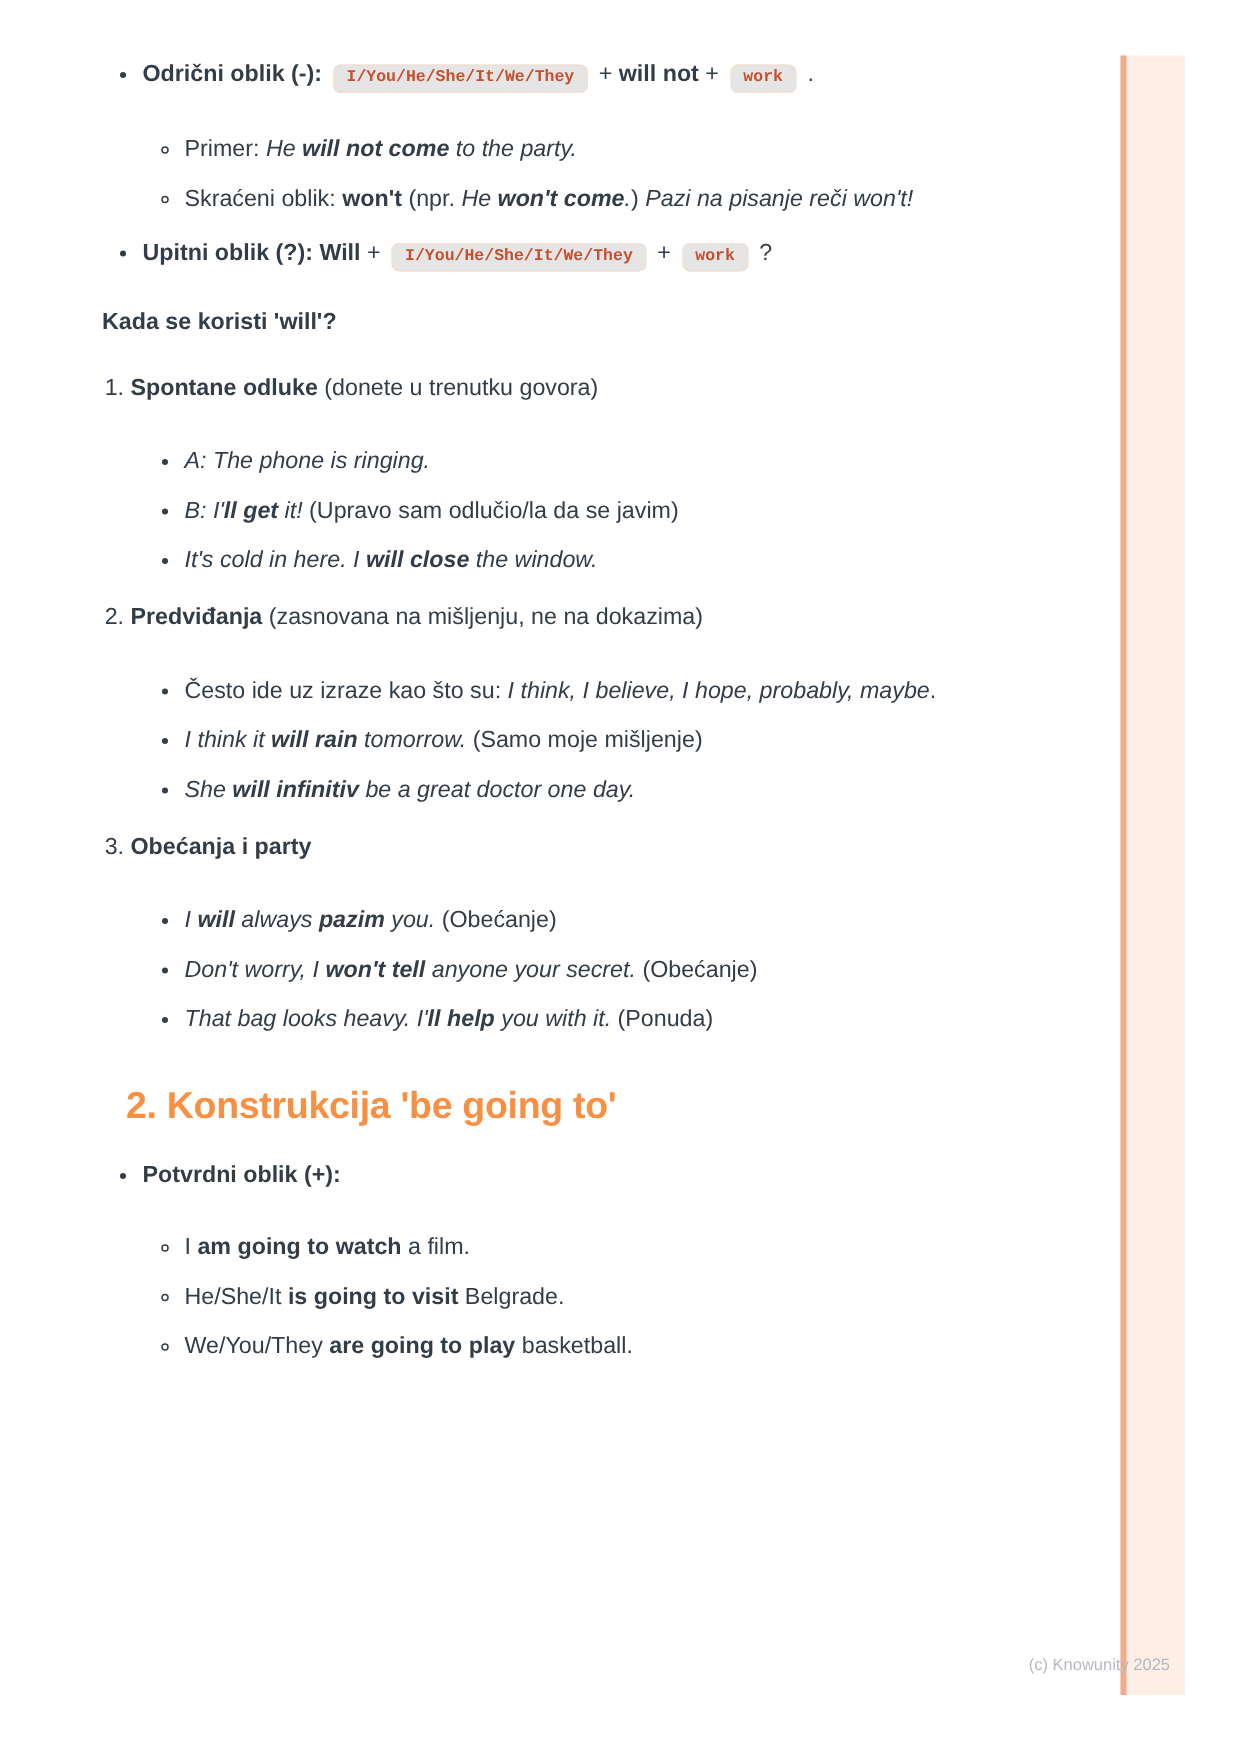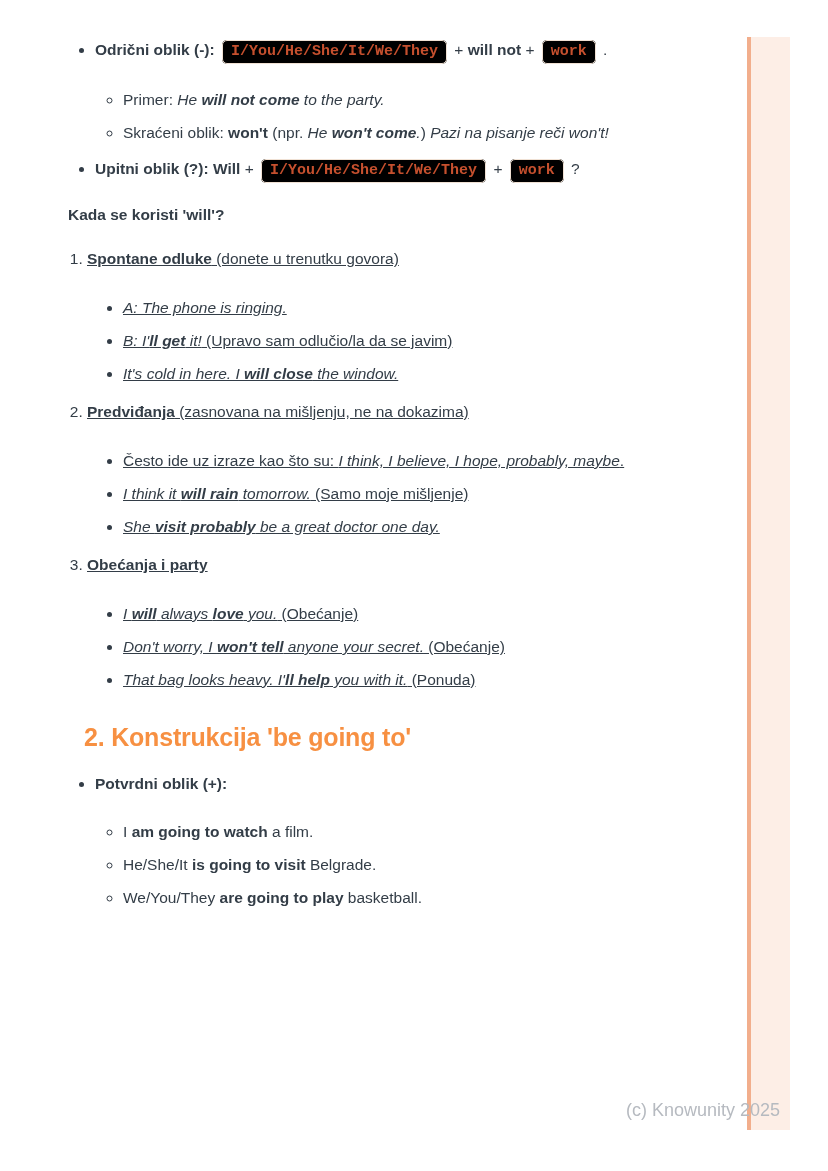--- a/index.html
+++ b/index.html
@@ -31,47 +31,47 @@
     margin: 28px 16px 17px;
     letter-spacing: -0.2px;
   }
   .doc ul, .doc ol { margin: 16px 0; }
   .doc > ul:first-child { margin-top: 0; }
   .doc > ul { padding-left: 27px; list-style-type: disc; }
   .doc ul ul { list-style-type: circle; margin: 20px 0 8px; padding-left: 28px; }
   .doc ol { padding-left: 19px; list-style-type: decimal; margin: 16px 0; }
   .doc ol ul { list-style-type: disc; margin: 21px 0 10px; padding-left: 36px; }
   .doc li { margin: 5px 0; }
-  .doc ol > li { margin: 6px 0; text-decoration: underline; }
+  .doc ol > li { margin: 6px 0; }
   code.code-chip {
     font-family: "Liberation Mono", "DejaVu Sans Mono", monospace;
     font-weight: 700;
-    font-size: 15px;
+    font-size: 11px;
     color: #c6502e;
-    background: #000000;
+    background: #e5e5e5;
     border: 1px solid #f0e1d4;
     border-radius: 5px;
     padding: 2px 8px 3px;
     margin: 0 3px;
     white-space: nowrap;
   }
   .stripe {
     position: absolute;
     left: 747px; top: 37px;
     width: 43px; height: 1093px;
     background: #fdeee6;
     border-left: 4px solid #f2ae8c;
     z-index: 1;
   }
   .footer {
     position: absolute;
     top: 1102px; left: 0;
     width: 780px;
     text-align: right;
-    font-size: 18px;
+    font-size: 11px;
     line-height: 16px;
     color: #b6bac0;
     z-index: 2;
   }
 </style>
 </head>
 <body>
 
 <div class="stripe"></div>
 
@@ -86,24 +86,24 @@
     <p><span class="b">Kada se koristi 'will'?</span></p>
     <ol>
       <li><span class="b">Spontane odluke</span><span> (donete u trenutku govora)</span><ul>
           <li><span class="i">A: The phone is ringing.</span></li>
           <li><span class="i">B: I'</span><span class="b i">ll get</span><span class="i"> it!</span><span> (Upravo sam odlučio/la da se javim)</span></li>
           <li><span class="i">It's cold in here. I </span><span class="b i">will close</span><span class="i"> the window.</span></li>
         </ul></li>
       <li><span class="b">Predviđanja</span><span> (zasnovana na mišljenju, ne na dokazima)</span><ul>
           <li><span>Često ide uz izraze kao što su: </span><span class="i">I think, I believe, I hope, probably, maybe</span><span>.</span></li>
           <li><span class="i">I think it </span><span class="b i">will rain</span><span class="i"> tomorrow.</span><span> (Samo moje mišljenje)</span></li>
-          <li><span class="i">She </span><span class="b i">visit probably</span><span class="i"> be a great doctor one day.</span></li>
+          <li><span class="i">She </span><span class="b i">will infinitiv</span><span class="i"> be a great doctor one day.</span></li>
         </ul></li>
       <li><span class="b">Obećanja i party</span><ul>
-          <li><span class="i">I </span><span class="b i">will</span><span class="i"> always </span><span class="b i">love</span><span class="i"> you.</span><span> (Obećanje)</span></li>
+          <li><span class="i">I </span><span class="b i">will</span><span class="i"> always </span><span class="b i">pazim</span><span class="i"> you.</span><span> (Obećanje)</span></li>
           <li><span class="i">Don't worry, I </span><span class="b i">won't tell</span><span class="i"> anyone your secret.</span><span> (Obećanje)</span></li>
           <li><span class="i">That bag looks heavy. I'</span><span class="b i">ll help</span><span class="i"> you with it.</span><span> (Ponuda)</span></li>
         </ul></li>
     </ol>
     <h2><span>2. Konstrukcija 'be going to'</span></h2>
     <ul>
       <li><span class="b">Potvrdni oblik (+):</span><ul>
           <li><span>I </span><span class="b">am going to watch</span><span> a film.</span></li>
           <li><span>He/She/It </span><span class="b">is going to visit</span><span> Belgrade.</span></li>
           <li><span>We/You/They </span><span class="b">are going to play</span><span> basketball.</span></li>

